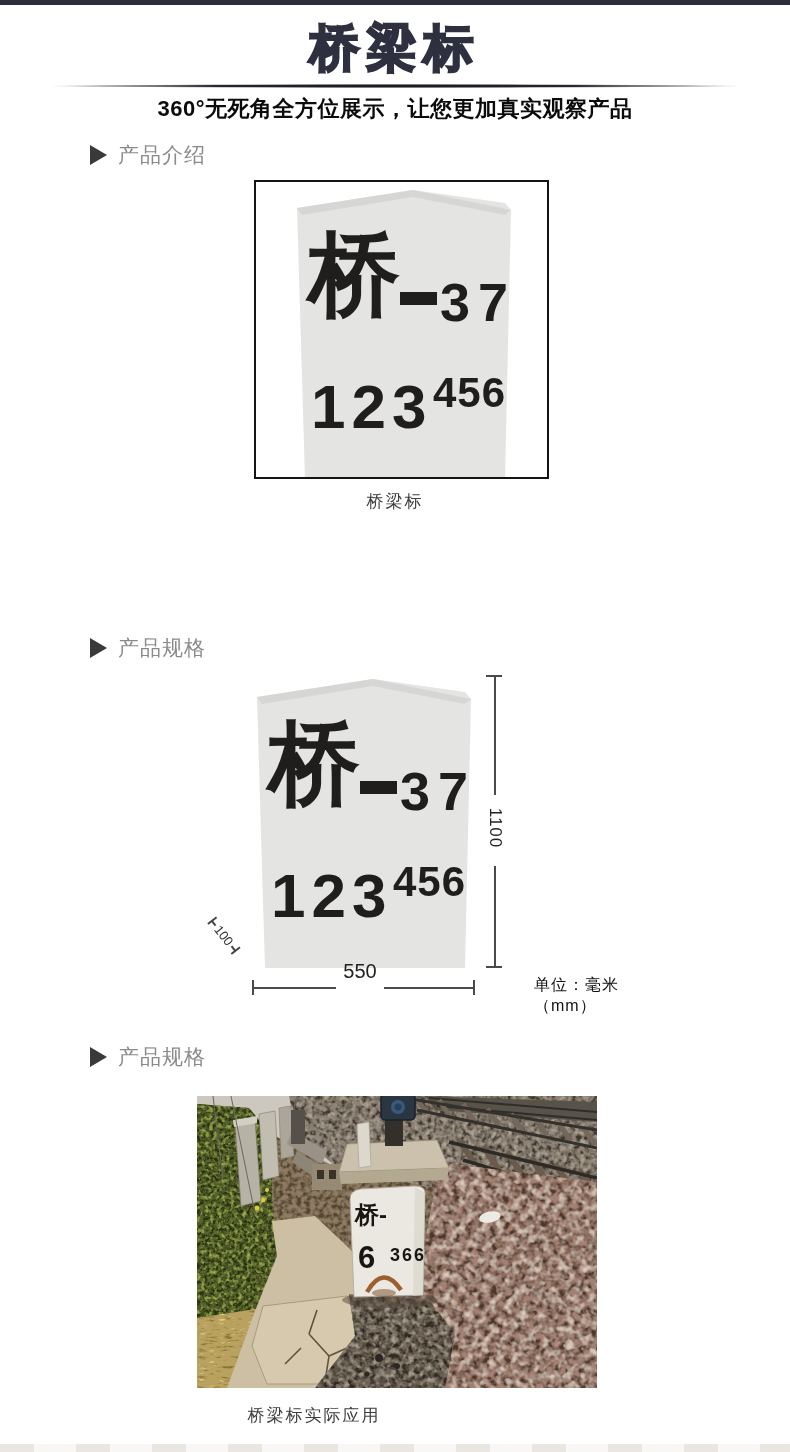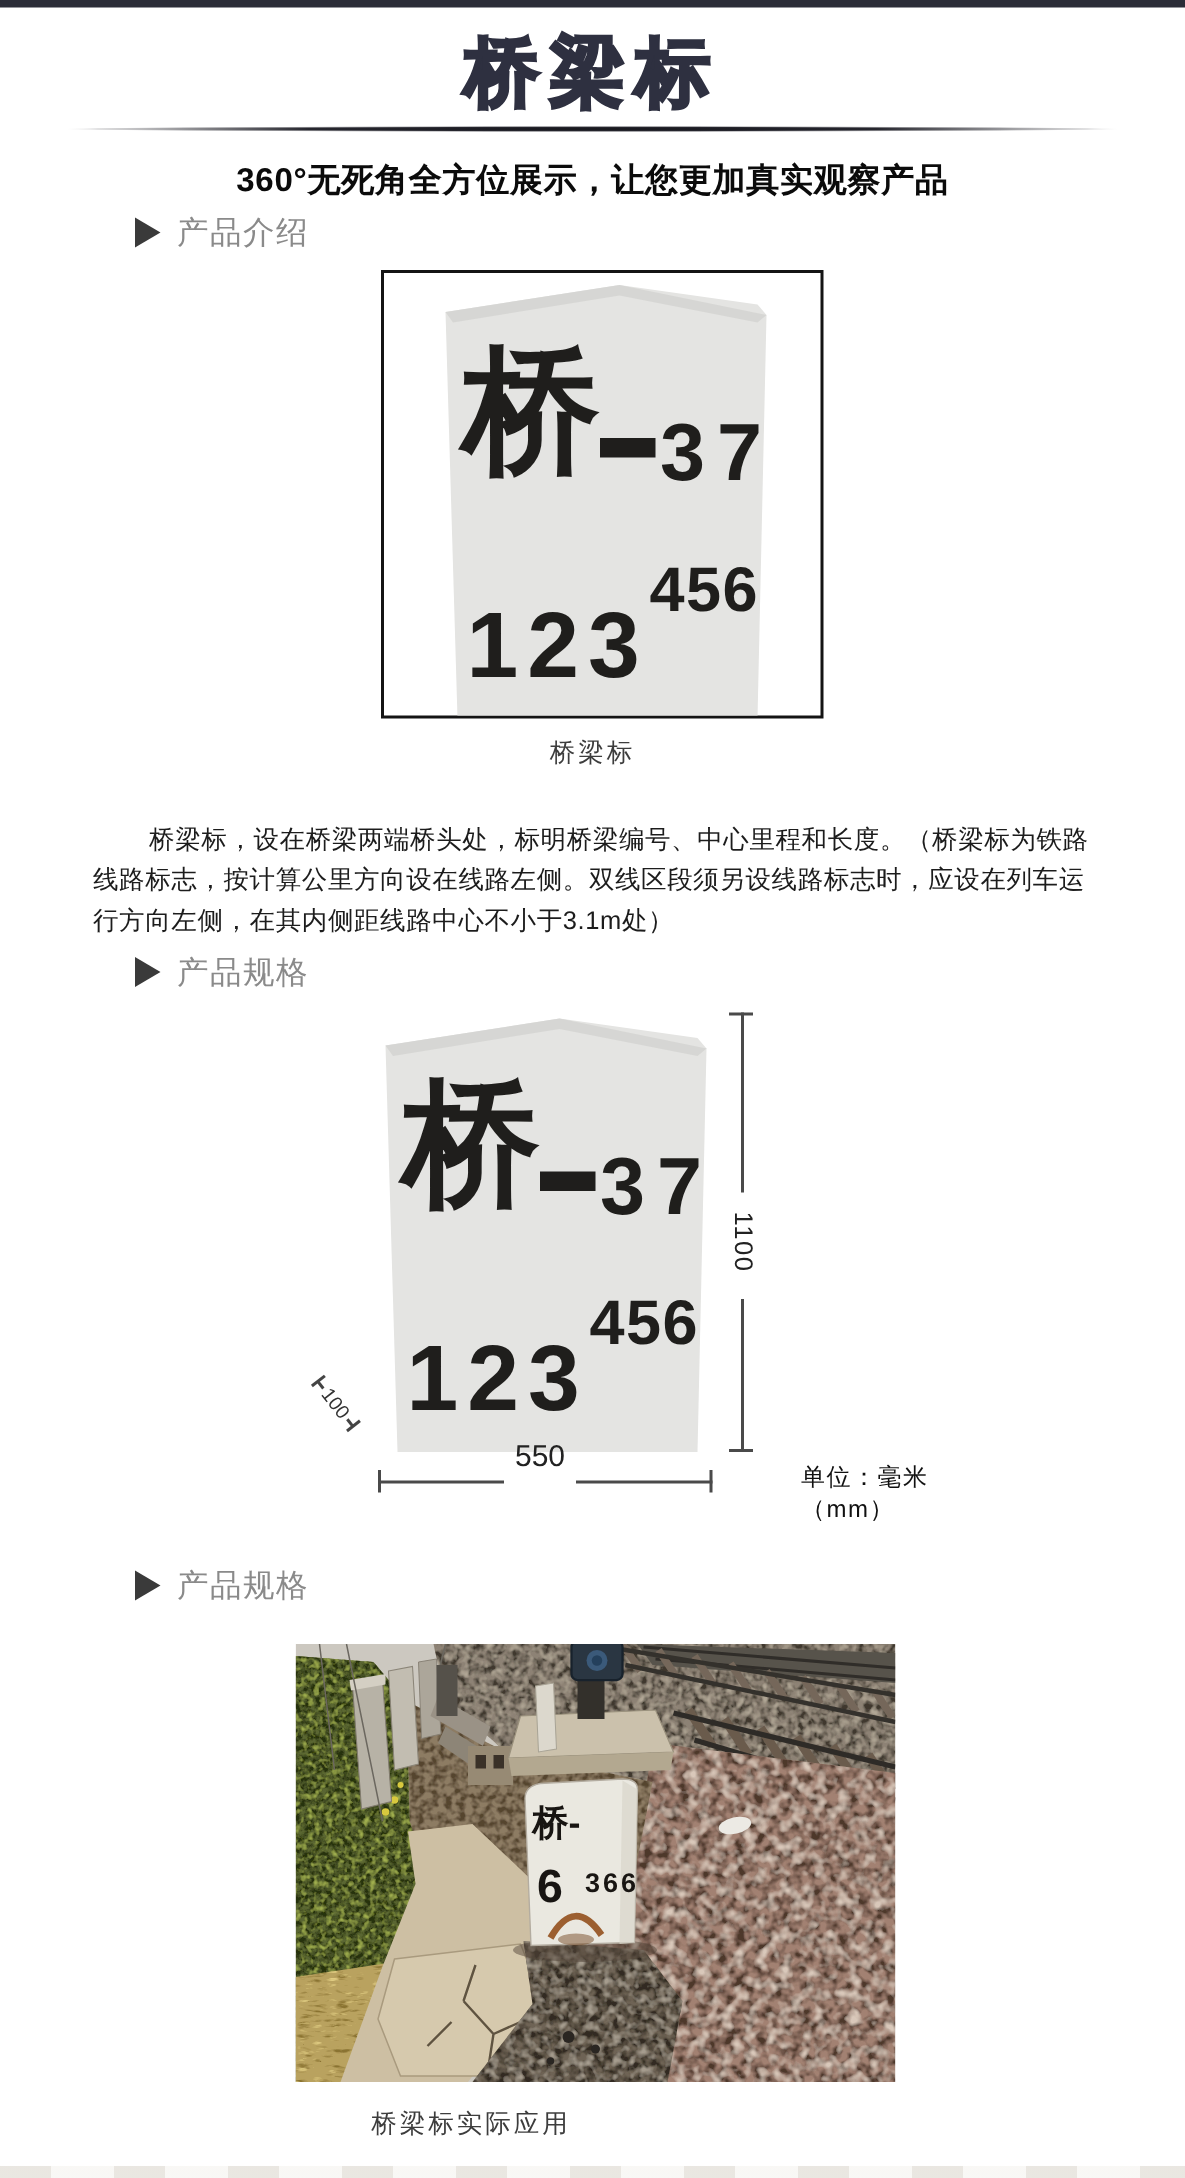--- a/index.html
+++ b/index.html
@@ -9,21 +9,21 @@
   
   .top-bar{position:absolute;left:0;top:0;width:790px;height:5px;background:#2b2d38;}
 
   
   .main-title{position:absolute;left:0;top:21px;width:790px;text-align:center;
               font-size:50px;font-weight:bold;color:#2e3040;letter-spacing:7px;
               -webkit-text-stroke:2.2px #2e3040;line-height:1.1;}
   .title-divider{position:absolute;left:45px;top:84px;width:700px;height:4px;border-radius:50%;
               background:radial-gradient(ellipse at center,#14141a 0%,#26262e 40%,rgba(38,38,46,0) 72%);}
 
-  .subtitle{position:absolute;left:0;top:105px;width:790px;text-align:center;
+  .subtitle{position:absolute;left:0;top:94px;width:790px;text-align:center;
             font-size:22px;font-weight:bold;color:#0b0b0b;letter-spacing:0.5px;}
 
   
   .section-header{position:absolute;left:68px;display:flex;align-items:center;gap:11px;margin-left:22px;}
   .tri{width:0;height:0;border-left:17px solid #3a3a3a;border-top:10px solid transparent;border-bottom:10px solid transparent;}
   .section-label{font-size:21px;color:#8a8a8a;letter-spacing:1px;}
   .sec-intro{top:141px}.sec-specs{top:634px}.sec-app{top:1043px}
 
   
   .intro-figure{position:absolute;left:254px;top:180px;width:291px;height:295px;
@@ -31,21 +31,21 @@
   .intro-caption{position:absolute;left:0;top:490px;width:790px;text-align:center;font-size:17px;color:#3d3d3d;letter-spacing:2px;}
 
   
   .stone{position:absolute;width:222px;height:293px;}
   .stone svg{position:absolute;left:0;top:0;}
   .stone .txt{position:absolute;line-height:1;font-weight:bold;color:#1f1e1c;white-space:nowrap;}
   .s-qiao{left:15px;top:42px;font-size:92px;}
   .s-dash{position:absolute;left:107px;top:106px;width:37px;height:13px;background:#1f1e1c;}
   .sr-only{position:absolute;width:1px;height:1px;overflow:hidden;clip:rect(0 0 0 0);}
   .s-37{left:147px;top:89px;font-size:54px;letter-spacing:8px;}
-  .s-123{left:18px;top:190px;font-size:62px;letter-spacing:6px;margin-top:24px;}
+  .s-123{left:18px;top:190px;font-size:62px;letter-spacing:6px;}
   .s-456{left:140px;top:186px;font-size:42px;letter-spacing:1px;}
   .intro-figure .stone{left:37px;top:4px;}
 
   
   .description{position:absolute;left:62px;top:529px;width:668px;font-size:17px;line-height:27px;
                color:#1c1c1c;text-indent:2.2em;letter-spacing:0.4px;}
 
   
   .spec-area{position:absolute;left:200px;top:660px;width:480px;height:350px;}
   .spec-area .stone{left:53px;top:15px;}
@@ -106,21 +106,20 @@
       <div class="s-dash">
           <span class="sr-only">—</span>
         </div>
       <div class="txt s-37">37</div>
       <div class="txt s-123">123</div>
       <div class="txt s-456">456</div>
     </div>
   </div>
   <div class="intro-caption">桥梁标</div>
 
-  <p class="description">桥梁标，设在桥梁两端桥头处，标明桥梁编号、中心里程和长度。（桥梁标为铁路线路标志，按计算公里方向设在线路左侧。双线区段须另设线路标志时，应设在列车运行方向左侧，在其内侧距线路中心不小于3.1m处）</p>
 
   <div class="section-header sec-specs">
     <span class="tri"></span>
     <span class="section-label">产品规格</span>
   </div>
 
   <div class="spec-area">
     <div class="stone">
       <svg width="222" height="293" viewBox="0 0 222 293">
         <polygon points="4,22 120,4 212,17 218,24 212,293 12,293" fill="#e4e4e2"></polygon>

